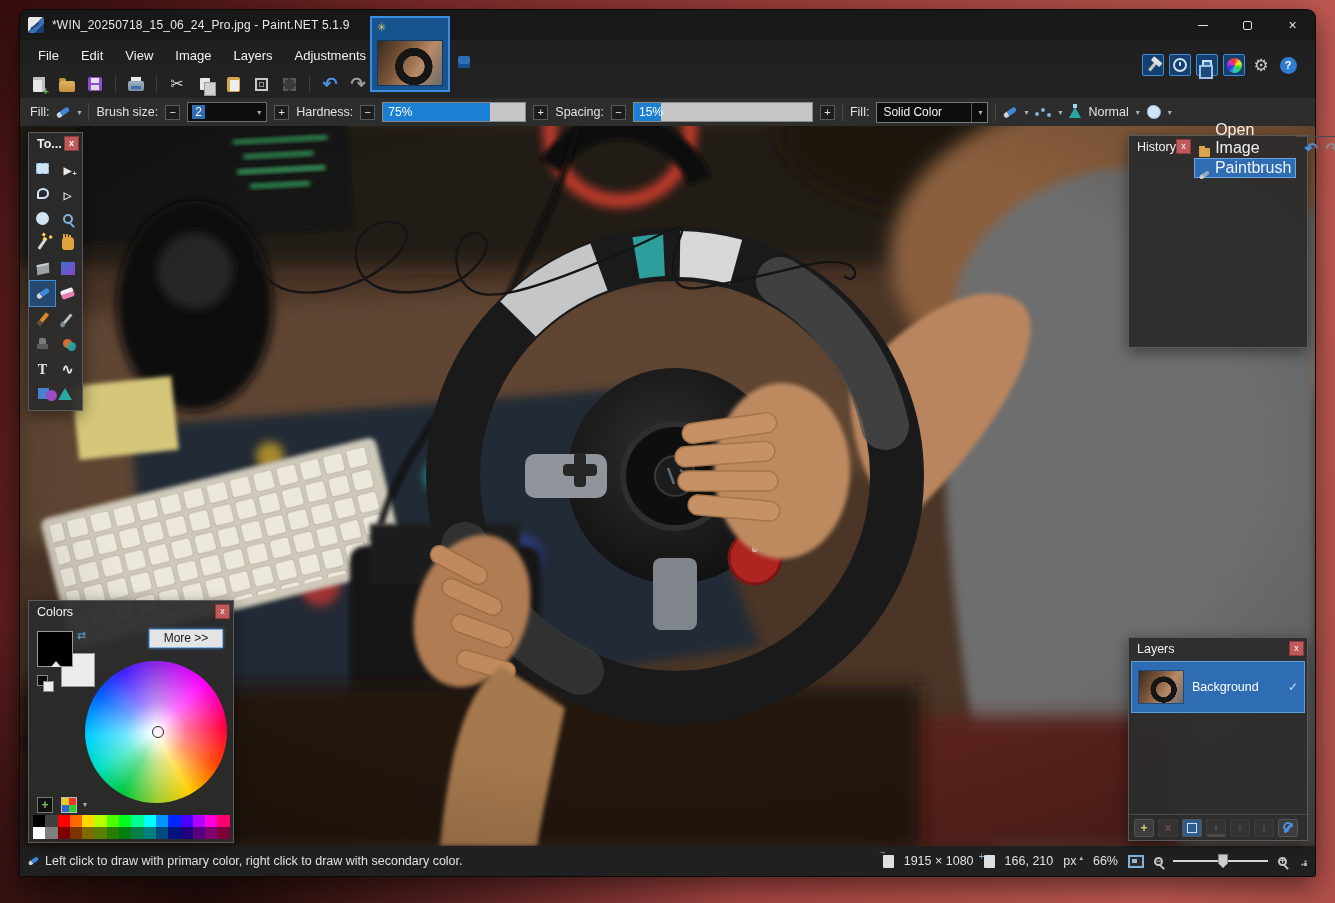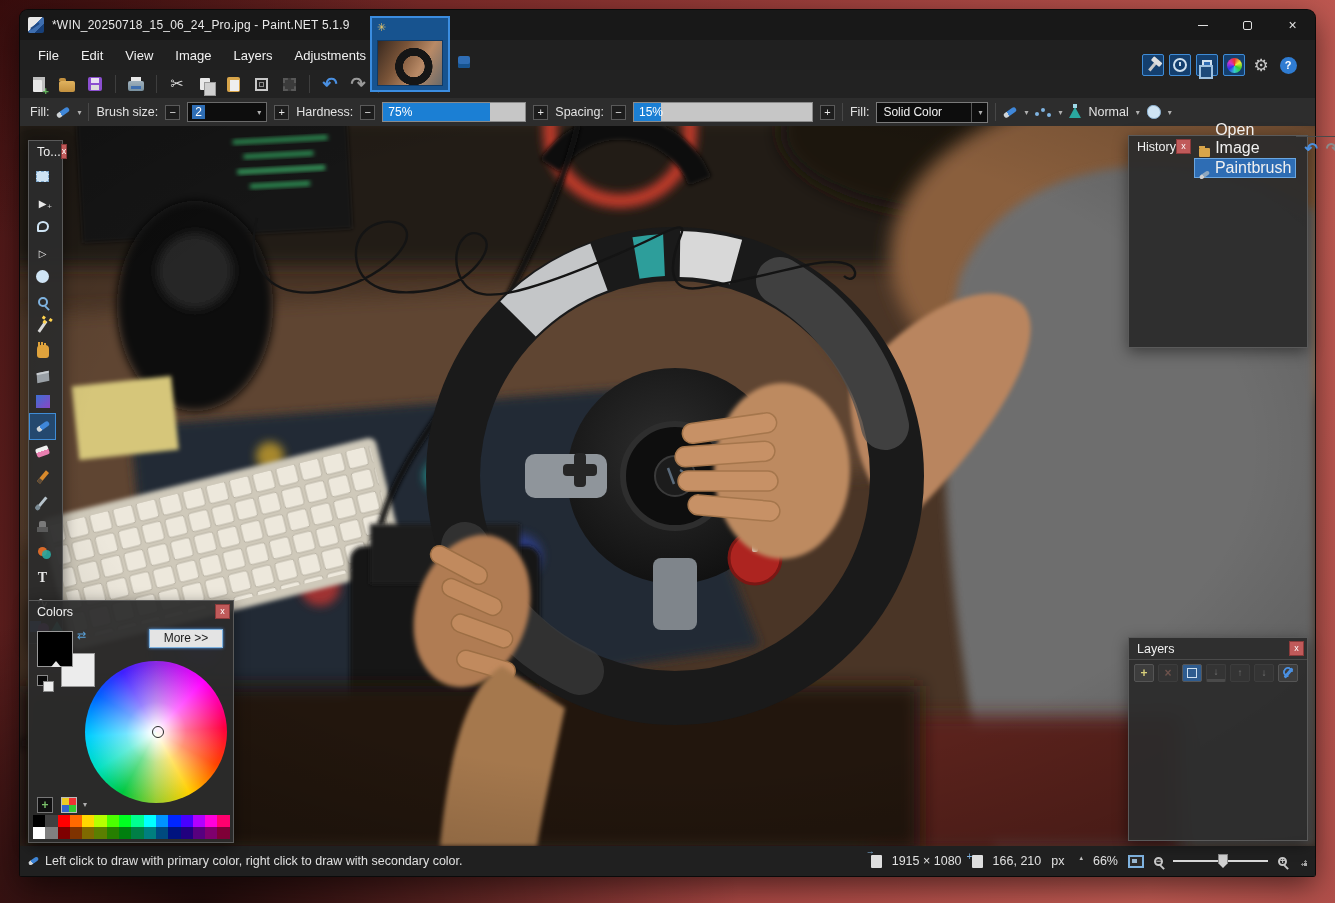--- a/index.html
+++ b/index.html
@@ -104,21 +104,21 @@
   .aa-blob{ width:14px; height:14px; border-radius:45% 55% 50% 50%; background:#cfe4f4; border:1px solid #8fb4d4;}
   
   .canvas{ position:relative; height:720px; background:#3a3a3e; overflow:hidden;}
   .canvas svg{ display:block; }
   
   .panel{ position:absolute; background:rgba(44,44,44,.94); border:1px solid #5a5a5a; box-shadow:0 4px 14px rgba(0,0,0,.45); z-index:30;}
   .panel-head{ height:21px; display:flex; align-items:center; padding:0 3px 0 8px; color:#f0f0f0; font-size:12.5px;}
   .panel-close{ margin-left:auto; width:15px; height:15px; background:#c05a5a; border:1px solid #8a3a3a; color:#fff; font-size:9px; line-height:13px; text-align:center; }
   .panel-close::before{content:"x";}
   
-  .tools-panel{ left:8px; top:130px; width:35px; }
+  .tools-panel{ left:8px; top:122px; width:55px;font-weight:bold; }
   .tools-grid{ display:flex; flex-wrap:wrap; padding:2px 1px 4px;}
   .tool-cell{ width:25px; height:25px; display:flex; align-items:center; justify-content:center; margin:0; position:relative;}
   .tool-cell.wide{ width:50px;}
   .tool-cell.selected{ background:#24486e; outline:1px solid #3f8cd6;}
   .t-rect{ width:13px; height:11px; background:#cfe4f4; border:1px dashed #7fa8cc;}
   .t-move::before{content:"\25b6"; color:#e8e8e8; font-size:10px;}
   .t-move::after{content:"+"; color:#cfcfcf; font-size:8px; position:absolute; right:3px; bottom:3px;}
   .t-lasso{ width:12px; height:11px; border:2px solid #cfe4f4; border-radius:50% 50% 50% 10%;}
   .t-movesel::before{content:"\25b7"; color:#e8e8e8; font-size:10px;}
   .t-ellipse{ width:13px; height:13px; background:#cfe4f4; border-radius:50%;}
@@ -205,21 +205,21 @@
   .lb-props::before{content:""; width:3px; height:12px; background:#4a90e2; transform:rotate(40deg); display:block; border-radius:1px;}
   .lb-props::after{content:""; position:absolute; left:4px; top:2px; width:6px; height:6px; border:2px solid #4a90e2; border-radius:50%; border-right-color:transparent; transform:rotate(40deg);}
   
   .statusbar{ height:30px; background:#202020; display:flex; align-items:center; padding:0 8px; color:#e0e0e0; font-size:12.5px;}
   .sb-left{ display:flex; align-items:center; gap:6px;}
   .sb-right{ margin-left:auto; display:flex; align-items:center; gap:10px;}
   .sb-icon-page{ width:11px; height:13px; background:#dedede; border-radius:1px; position:relative;}
   .sb-icon-page::before{content:"\2192"; position:absolute; left:-5px; top:-9px; color:#7fb3e0; font-size:9px;}
   .sb-icon-pos{ width:11px; height:13px; background:#dedede; border-radius:1px; position:relative;}
   .sb-icon-pos::before{content:"+"; position:absolute; left:-5px; top:-4px; color:#7fb3e0; font-size:10px;}
-  .sb-unit{ display:flex; align-items:flex-start; gap:15px;}
+  .sb-unit{ display:flex; align-items:flex-start; gap:3px;}
   .up-caret{ font-size:7px; color:#c0c0c0;}
   .up-caret::before{content:"\25b4";}
   .sb-fit{ width:16px; height:13px; border:2px solid #7fb3e0; background:#2a2a2a; position:relative;}
   .sb-fit::before{content:""; position:absolute; left:2px; top:2px; width:5px; height:4px; background:#9ab8d0;}
   .mag{ width:9px; height:9px; border:2px solid #c8c8c8; border-radius:50%; position:relative;}
   .mag::after{content:""; position:absolute; right:-4px; bottom:-4px; width:6px; height:2px; background:#c8c8c8; transform:rotate(45deg);}
   .mag .sign{ position:absolute; left:0px; top:-3px; font-size:9px; color:#c8c8c8; font-weight:bold;}
   .zoom-slider{ position:relative; width:95px; height:14px;}
   .zoom-slider .track{ position:absolute; left:0; right:0; top:6px; height:2px; background:#d8d8d8;}
   .zoom-slider .thumb{ position:absolute; top:0; width:10px; height:14px; background:#d0d0d0; border:1px solid #8a8a8a; clip-path:polygon(0 0,100% 0,100% 65%,50% 100%,0 65%);}
@@ -661,20 +661,27 @@
             <span class="sw" style="background: rgb(127, 0, 55);"></span>
           </div>
         </div>
     </div>
 
     <div class="panel layers-panel">
       <div class="panel-head">
         <span>Layers</span>
         <span class="panel-close"></span>
       </div>
+      <div class="layer-list">
+        <div class="layer-row">
+          <span class="layer-thumb"></span>
+          <span class="layer-name">Background</span>
+          <span class="layer-visible"></span>
+        </div>
+      </div>
       <div class="layer-btns" id="layerbtns">
           <span class="lb lb-add"></span>
           <span class="lb lb-del disabled"></span>
           <span class="lb lb-dup"></span>
           <span class="lb lb-merge disabled"></span>
           <span class="lb lb-up disabled"></span>
           <span class="lb lb-down disabled"></span>
           <span class="lb lb-props"></span>
         </div>
     </div>

